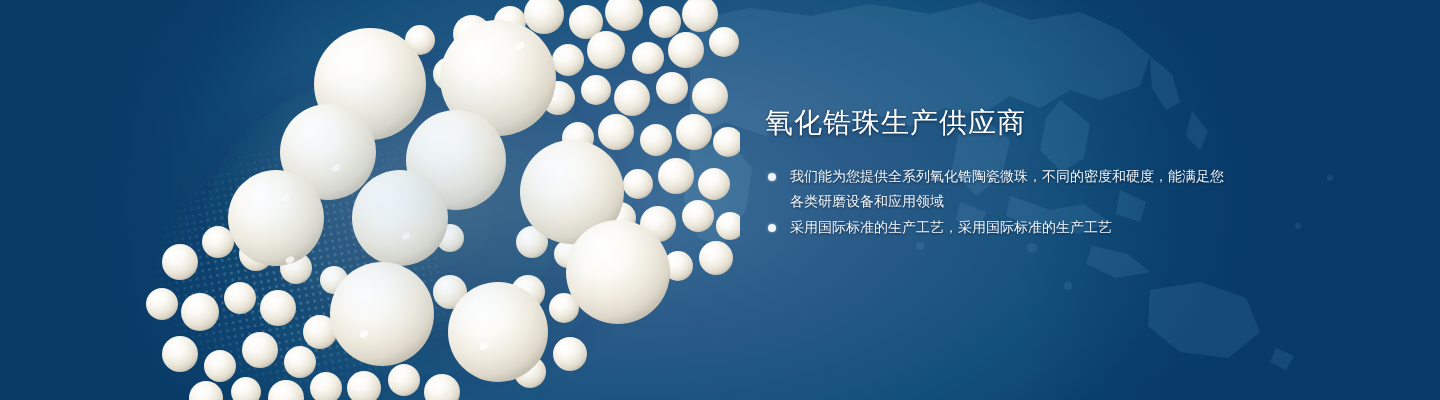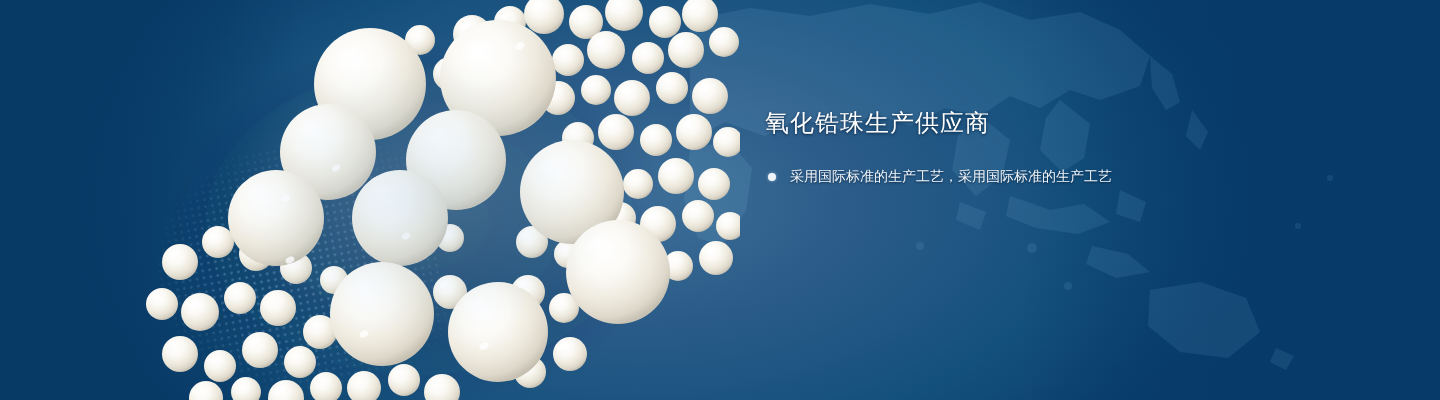--- a/index.html
+++ b/index.html
@@ -56,21 +56,21 @@
     position:absolute;left:150px;top:10px;width:560px;height:390px;
     background:radial-gradient(ellipse 280px 200px at 270px 190px, rgba(175,205,230,.30) 0%, rgba(175,205,230,0) 70%);
     pointer-events:none;
   }
   
   .content{
     position:absolute;left:765px;top:104px;width:470px;
   }
   .headline{
     color:#ffffff;
-    font-size:24px;
+    font-size:28px;
     line-height:38px;
     font-weight:400;
     letter-spacing:1px;
     margin:0 0 22px 0;
     text-shadow:0 1px 3px rgba(0,20,45,.75);
     white-space:nowrap;
   }
   .bullets{list-style:none;margin:0;padding:0;}
   .bullet{
     position:relative;
@@ -314,18 +314,22 @@
       </g>
     </svg>
   </div>
   <div class="beads-glow"></div>
 
   <div class="content">
     <h1 class="headline">氧化锆珠生产供应商</h1>
     <ul class="bullets">
       <li class="bullet">
         <span class="dot"></span>
+        <span class="txt">我们能为您提供全系列氧化锆陶瓷微珠，不同的密度和硬度，能满足您各类研磨设备和应用领域</span>
+      </li>
+      <li class="bullet">
+        <span class="dot"></span>
         <span class="txt">采用国际标准的生产工艺，采用国际标准的生产工艺</span>
       </li>
     </ul>
   </div>
 
 </div>
 
 </body></html>

